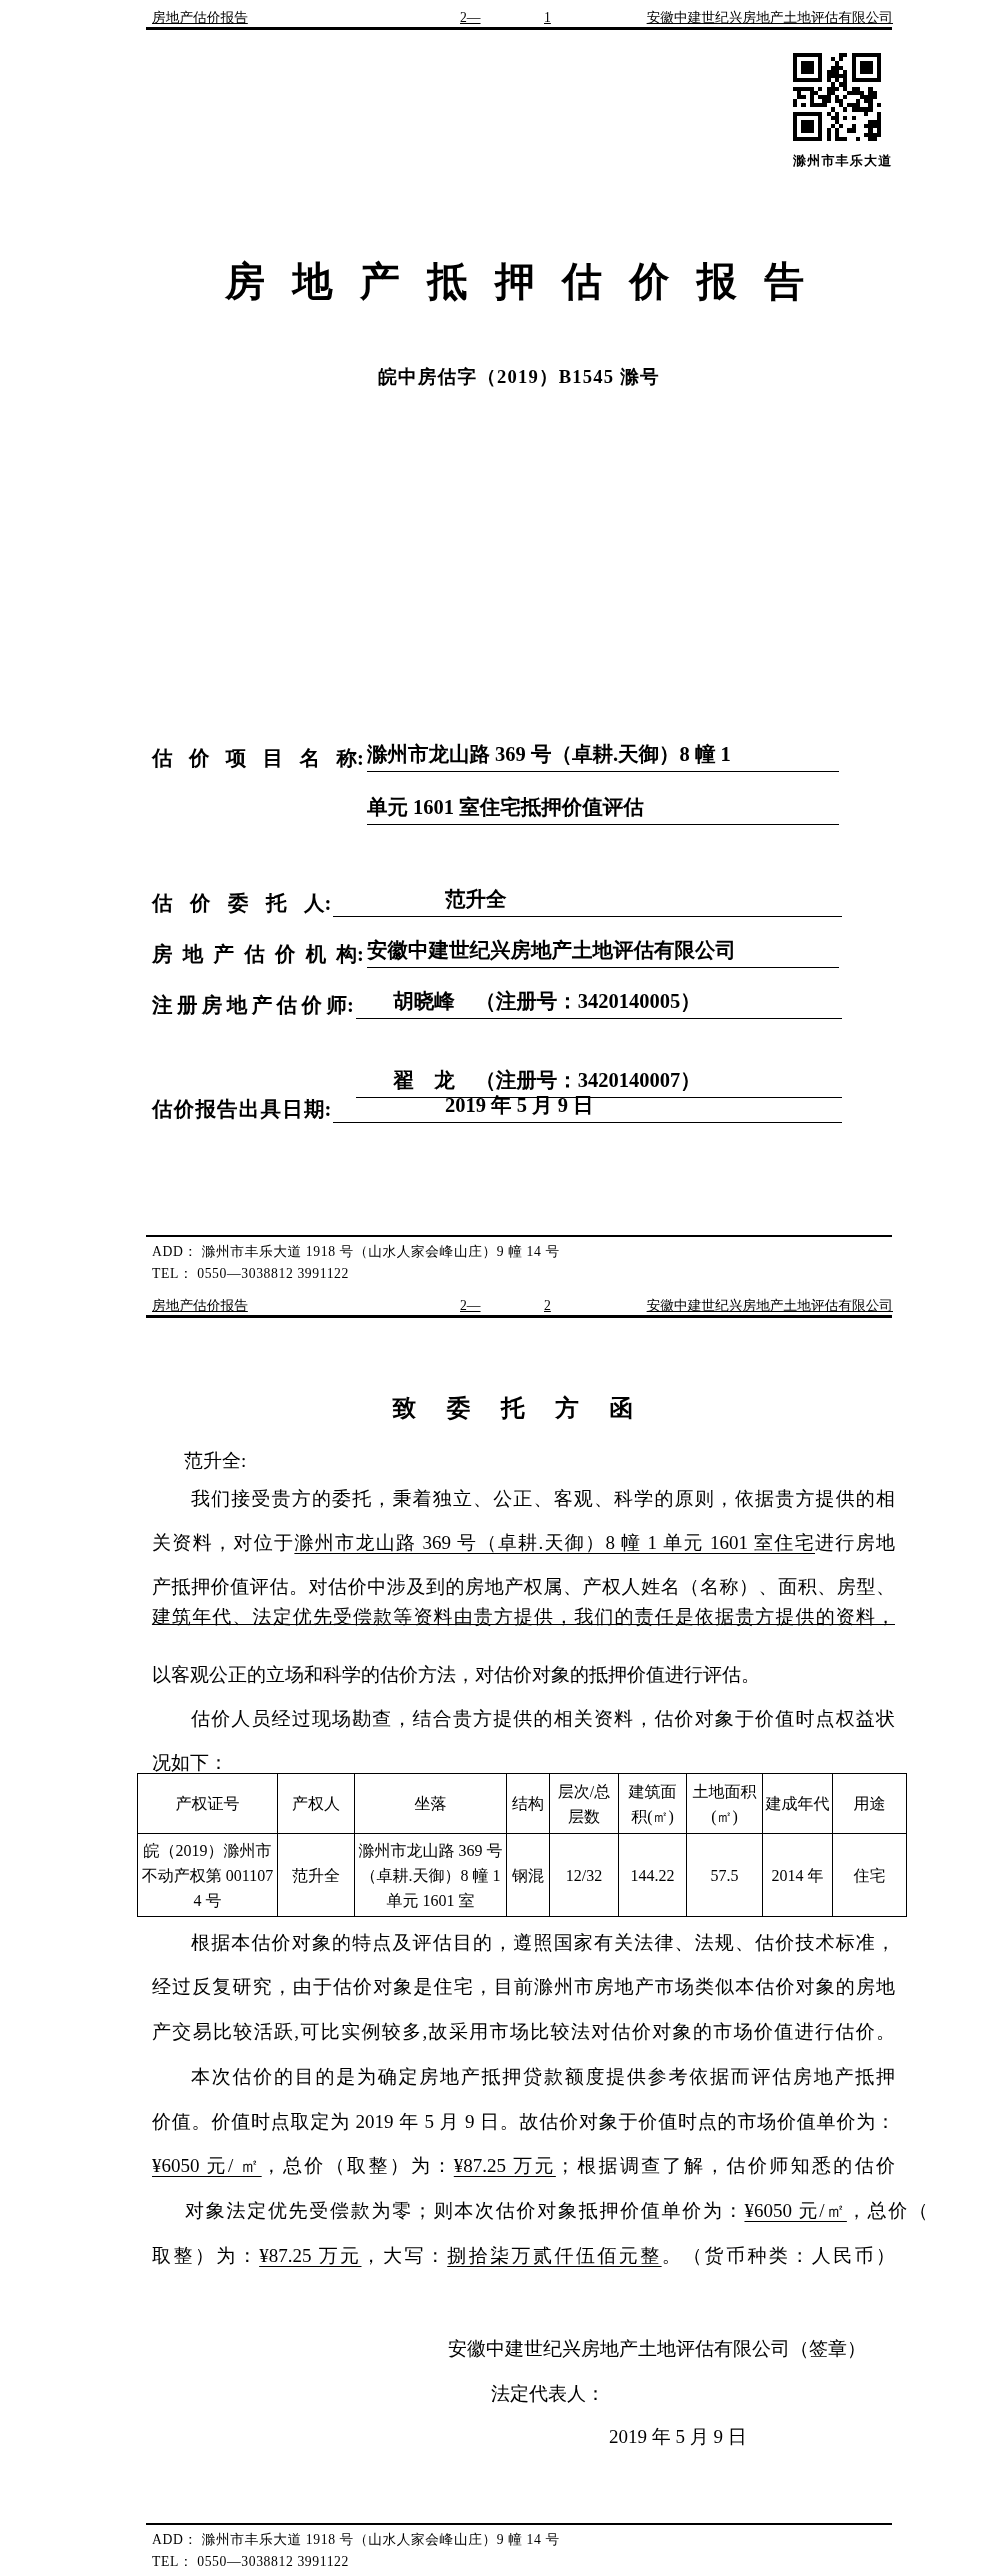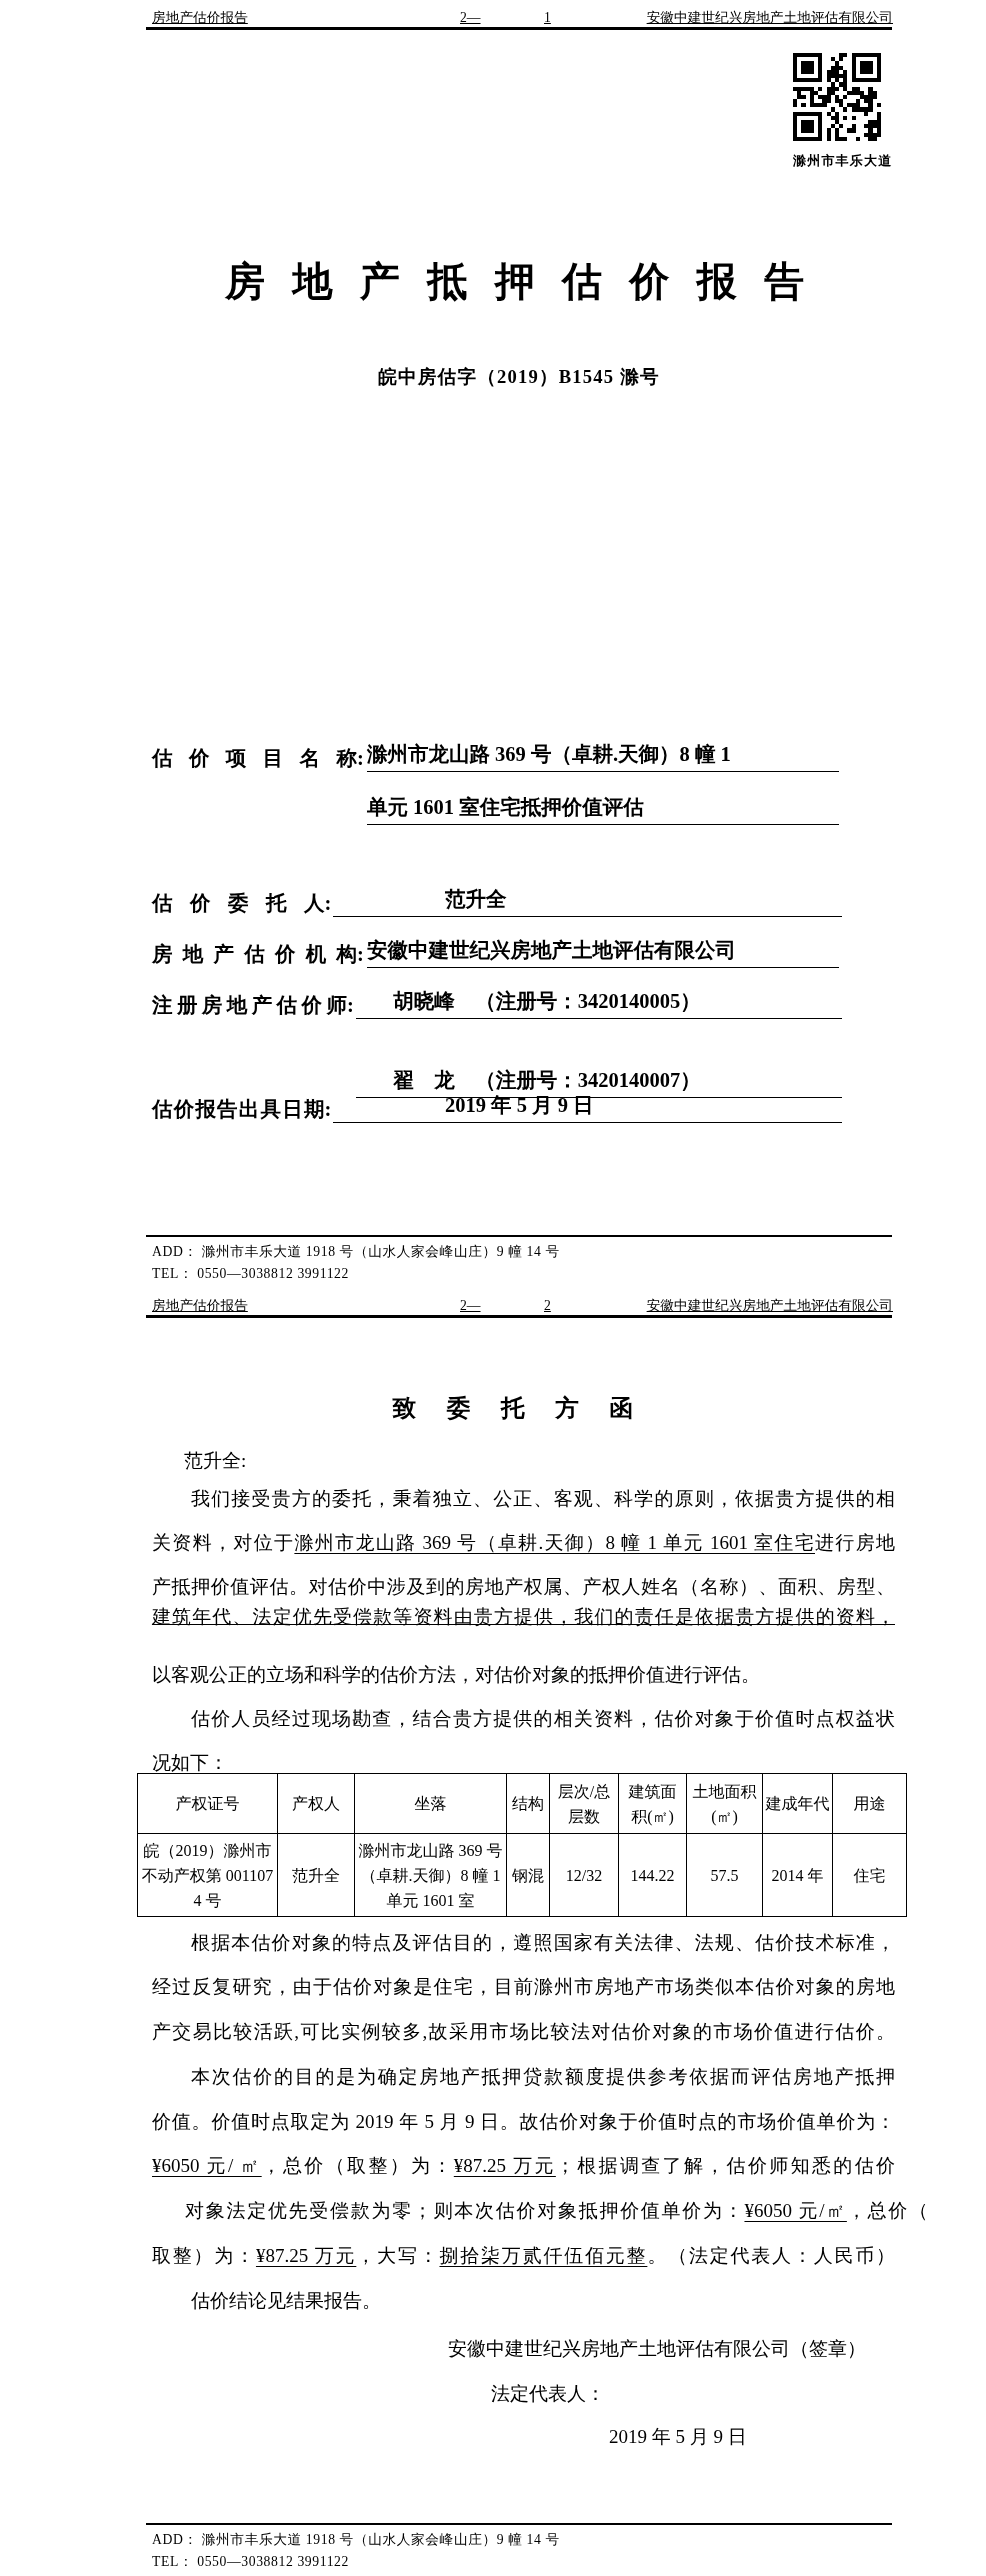--- a/index.html
+++ b/index.html
@@ -385,22 +385,21 @@
   </tbody>
     </table>
 
   <div class="bline full ind" style="top:642px;"><span>根据本估价对象的特点及评估目的，遵照国家有关法律、法规、估价技术标准，</span></div>
   <div class="bline full" style="top:686px;"><span>经过反复研究，由于估价对象是住宅，目前滁州市房地产市场类似本估价对象的房地</span></div>
   <div class="bline full" style="top:731px;"><span>产交易比较活跃,可比实例较多,故采用市场比较法对估价对象的市场价值进行估价。</span></div>
   <div class="bline full ind" style="top:776px;"><span>本次估价的目的是为确定房地产抵押贷款额度提供参考依据而评估房地产抵押</span></div>
   <div class="bline full" style="top:821px;"><span>价值。价值时点取定为 2019 年 5 月 9 日。故估价对象于价值时点的</span><span class="seg-b">市场价值单价为：</span></div>
   <div class="bline full" style="top:865px;"><span class="seg-b seg-u">¥6050 元/ ㎡</span><span class="seg-b">，总价（取整）为：</span><span class="seg-b seg-u">¥87.25 万元</span><span>；根据调查了解，估价师知悉的估价</span></div>
   <div class="bline full" style="top:910px;margin-left:33px;"><span>对象法定优先受偿款为零；则本次估价对象</span><span class="seg-b">抵押价值单价为：</span><span class="seg-b seg-u">¥6050 元/㎡</span><span class="seg-b">，总价（</span></div>
-  <div class="bline full" style="top:955px;"><span class="seg-b">取整）为：</span><span class="seg-b seg-u">¥87.25 万元</span><span>，大写：</span><span class="seg-b seg-u">捌拾柒万贰仟伍佰元整</span><span>。（法定代表人：人民币）</span></div>
-  <div class="bline ind" style="top:1000px;"><span>估价结论见结果报告。</span></div>
+  <div class="bline full" style="top:955px;"><span class="seg-b">取整）为：</span><span class="seg-b seg-u">¥87.25 万元</span><span>，大写：</span><span class="seg-b seg-u">捌拾柒万贰仟伍佰元整</span><span>。（货币种类：人民币）</span></div>
 
   <div class="abs sig" style="left:448px;top:1032px;">安徽中建世纪兴房地产土地评估有限公司（签章）</div>
   <div class="abs sig" style="left:491px;top:1077px;">法定代表人：</div>
   <div class="abs sig" style="left:609px;top:1120px;">2019 年 5 月 9 日</div>
 
   <div class="ftr-rule" style="top:1235px;"></div>
   <div class="abs ftr-line" style="top:1244px;">ADD： 滁州市丰乐大道 1918 号（山水人家会峰山庄）9 幢 14 号</div>
   <div class="abs ftr-line" style="top:1266px;">TEL： 0550—3038812 3991122</div>
 </div>
 

